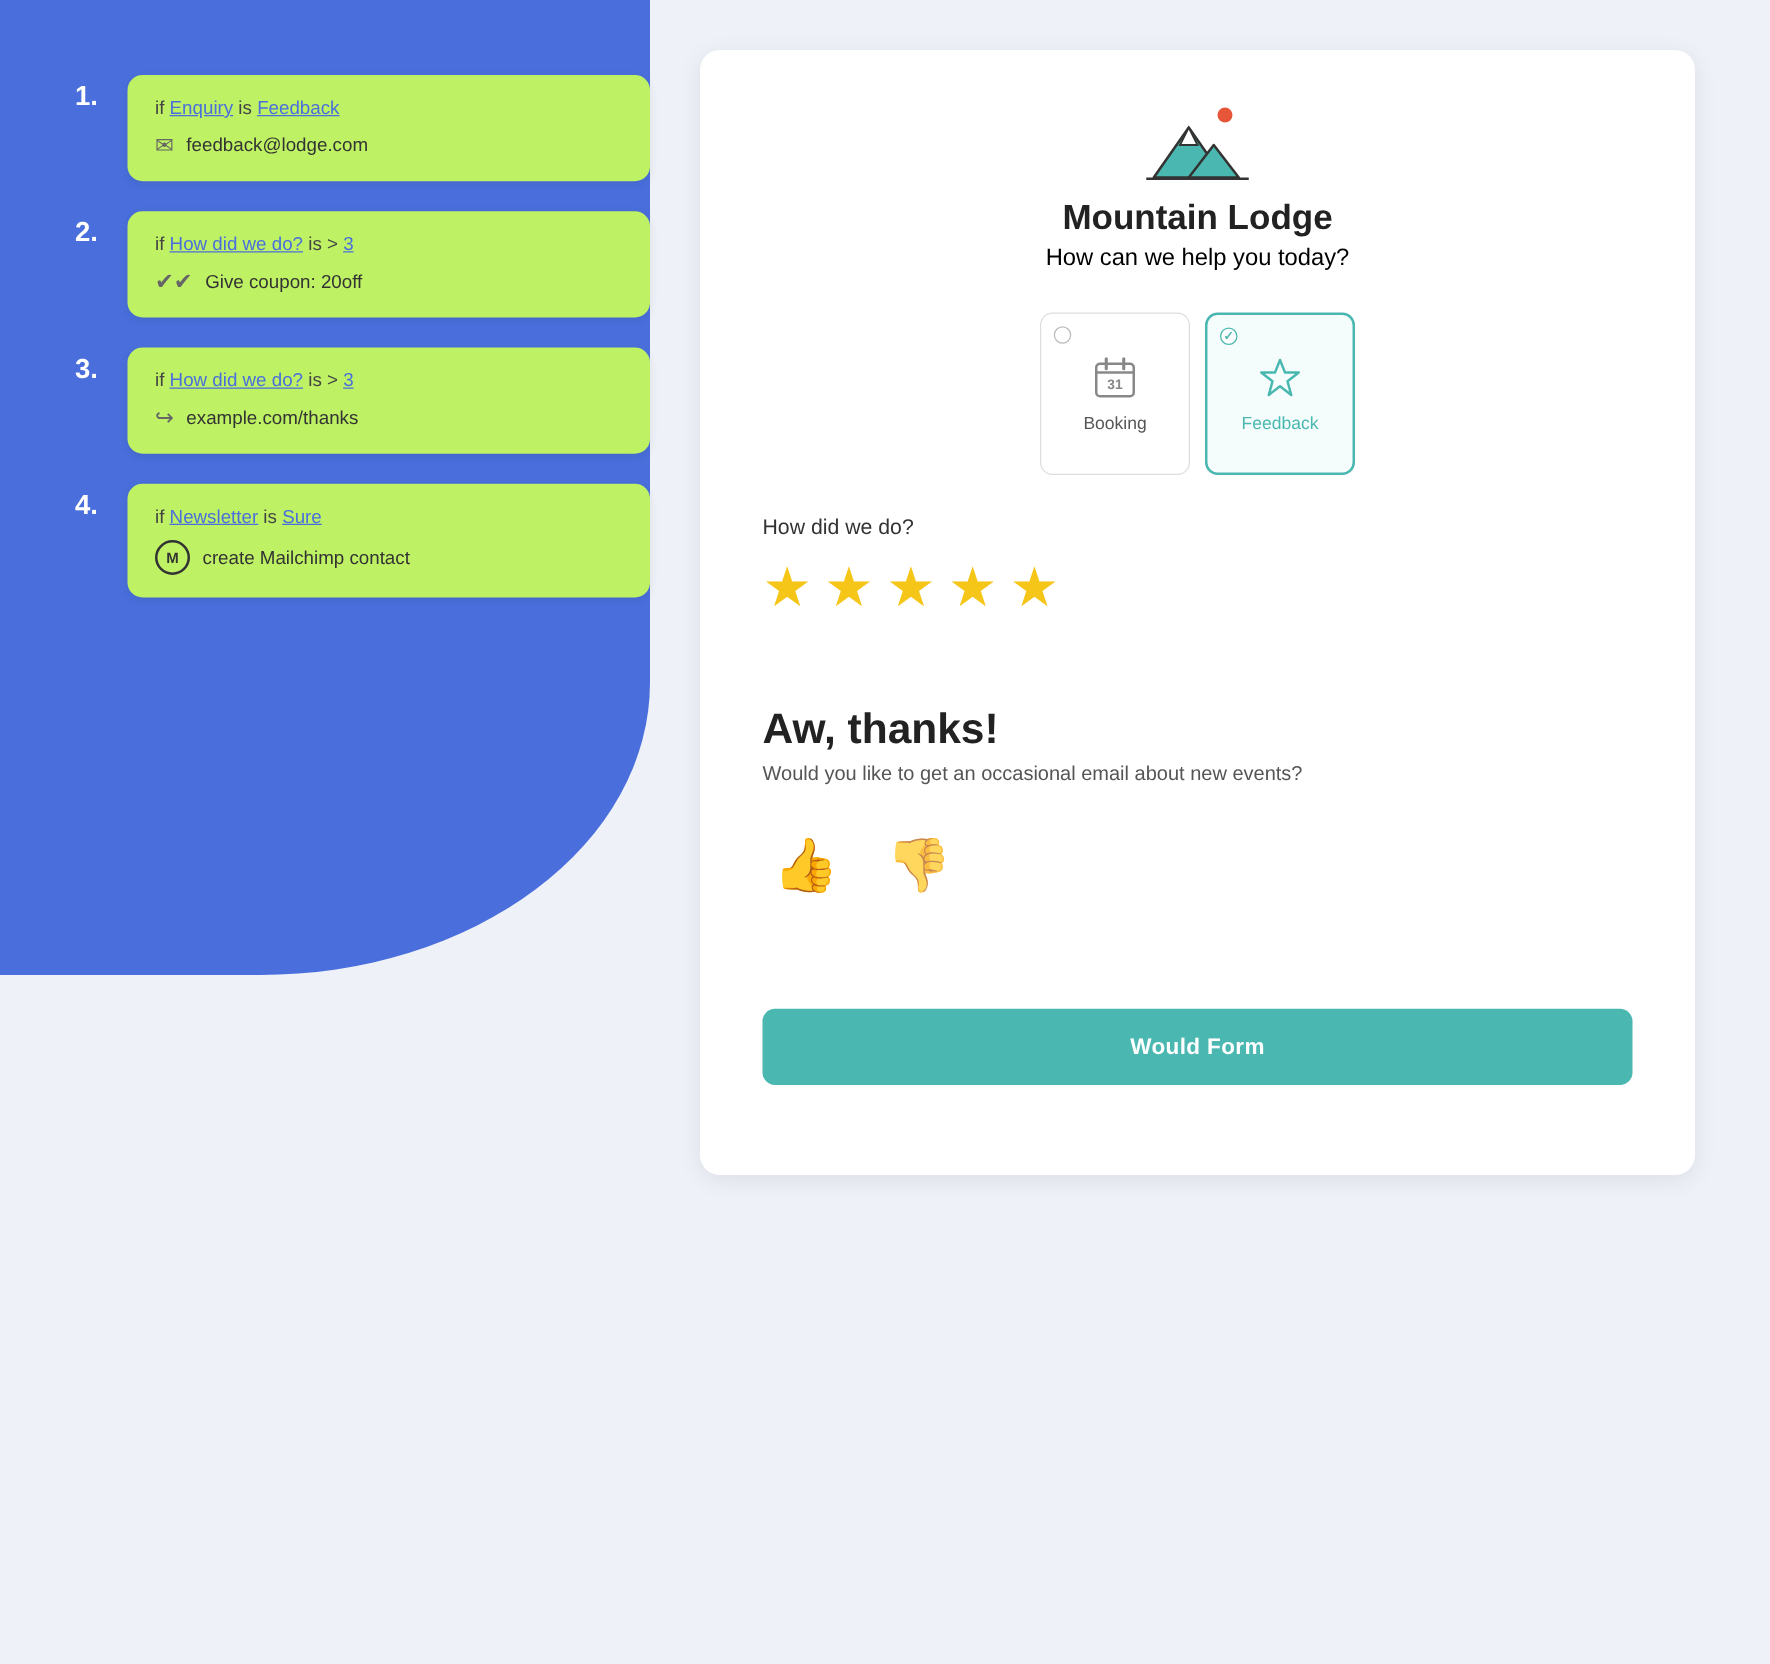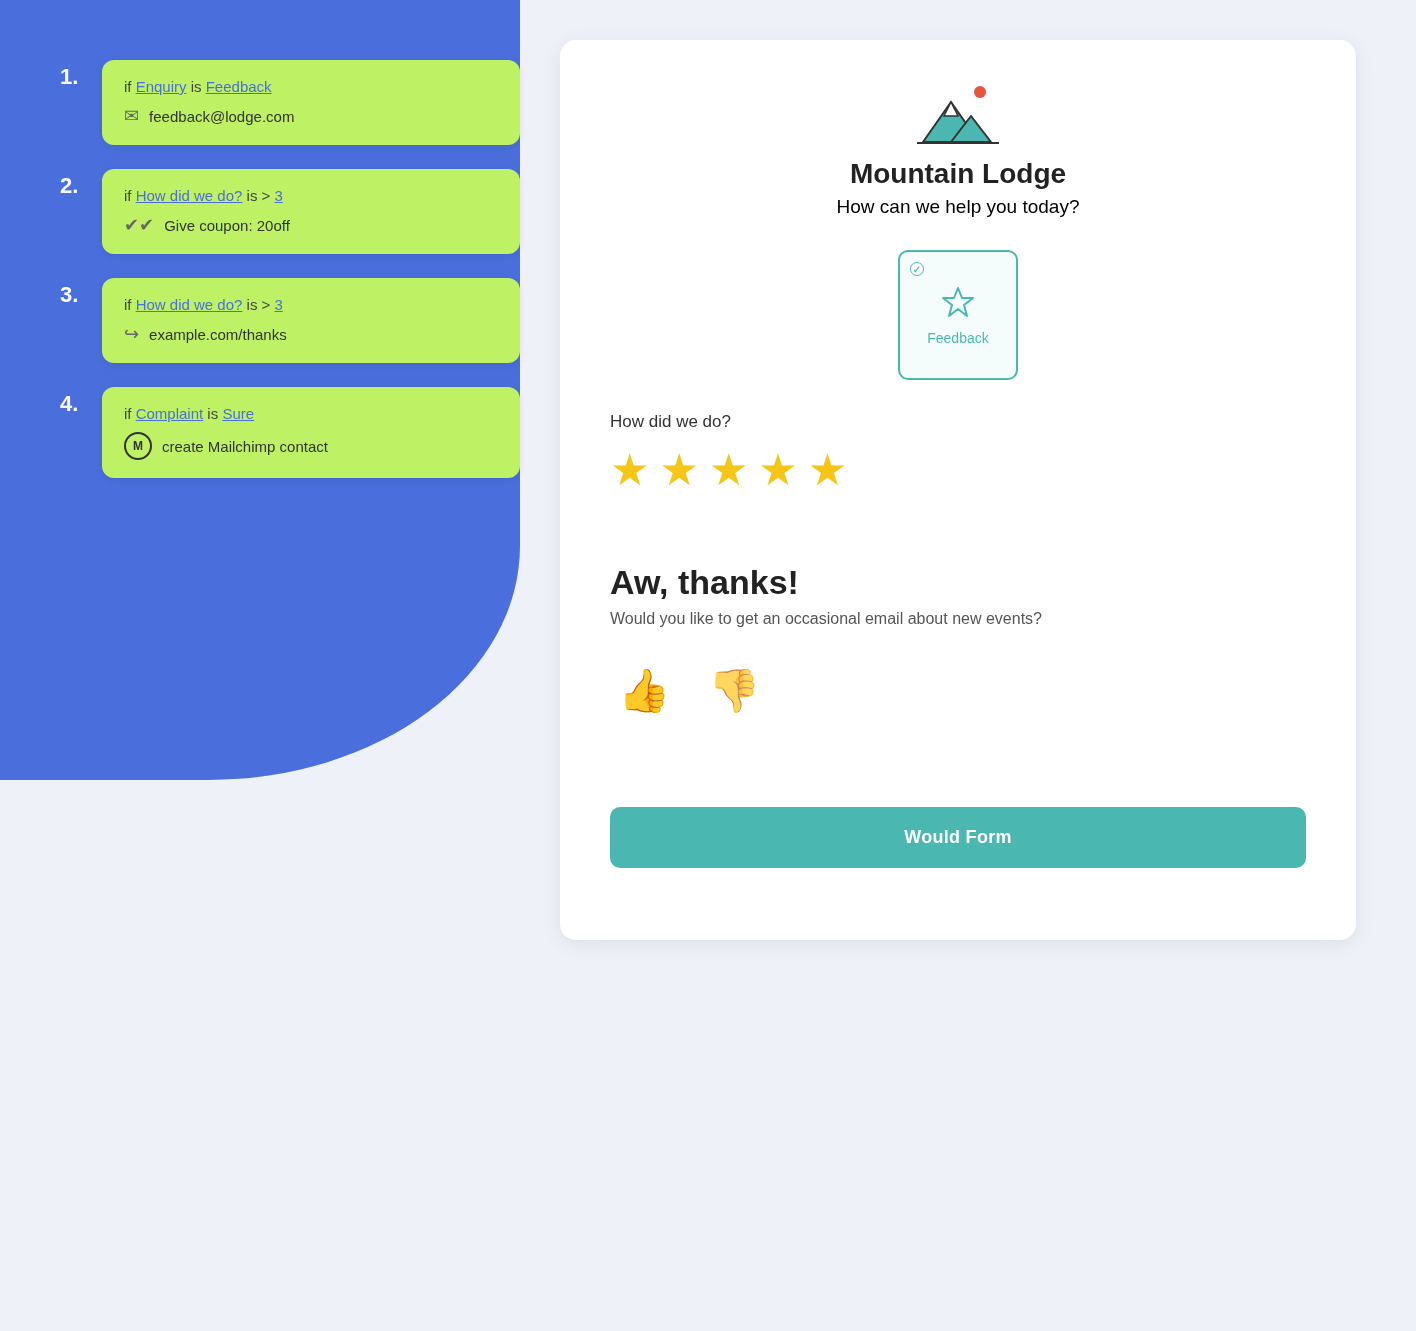--- a/index.html
+++ b/index.html
@@ -306,21 +306,21 @@
             <span class="rule-icon">↪</span>
             <span>example.com/thanks</span>
           </div>
         </div>
       </div>
 
       <div class="rule-item">
         <div class="rule-number">4.</div>
         <div class="rule-card">
           <div class="rule-condition">
-            <span>if </span><span class="keyword">Complaint</span><span> is </span><span class="keyword">Sure</span>
+            <span>if </span><span class="keyword">Newsletter</span><span> is </span><span class="keyword">Sure</span>
           </div>
           <div class="rule-action">
             <div class="mailchimp-icon">M</div>
             <span>create Mailchimp contact</span>
           </div>
         </div>
       </div>
 
     </div>
   </div>
@@ -339,20 +339,32 @@
         <polygon points="38,22 31,36 45,36" fill="#fff" stroke="#333" stroke-width="1.5"></polygon>
 
         <line x1="4" y1="63" x2="86" y2="63" stroke="#333" stroke-width="2"></line>
       </svg>
       <div class="brand-name">Mountain Lodge</div>
       <div class="brand-subtitle">How can we help you today?</div>
     </div>
 
     <div class="category-tiles">
 
+      <div class="tile">
+        <div class="tile-radio"></div>
+
+        <svg width="36" height="36" viewBox="0 0 36 36">
+          <rect x="3" y="7" width="30" height="26" rx="3" fill="none" stroke="#888" stroke-width="2"></rect>
+          <line x1="3" y1="14" x2="33" y2="14" stroke="#888" stroke-width="2"></line>
+          <line x1="11" y1="3" x2="11" y2="11" stroke="#888" stroke-width="2.5" stroke-linecap="round"></line>
+          <line x1="25" y1="3" x2="25" y2="11" stroke="#888" stroke-width="2.5" stroke-linecap="round"></line>
+          <text x="18" y="27" text-anchor="middle" font-size="11" font-weight="700" fill="#888">31</text>
+        </svg>
+        <span class="tile-label">Booking</span>
+      </div>
 
 
       <div class="tile selected">
         <div class="tile-radio"></div>
 
         <svg width="36" height="36" viewBox="0 0 36 36">
           <polygon points="18,4 22,14 33,14 24,21 27,32 18,25 9,32 12,21 3,14 14,14" fill="none" stroke="#4ab8b0" stroke-width="2" stroke-linejoin="round"></polygon>
         </svg>
         <span class="tile-label">Feedback</span>
       </div>

